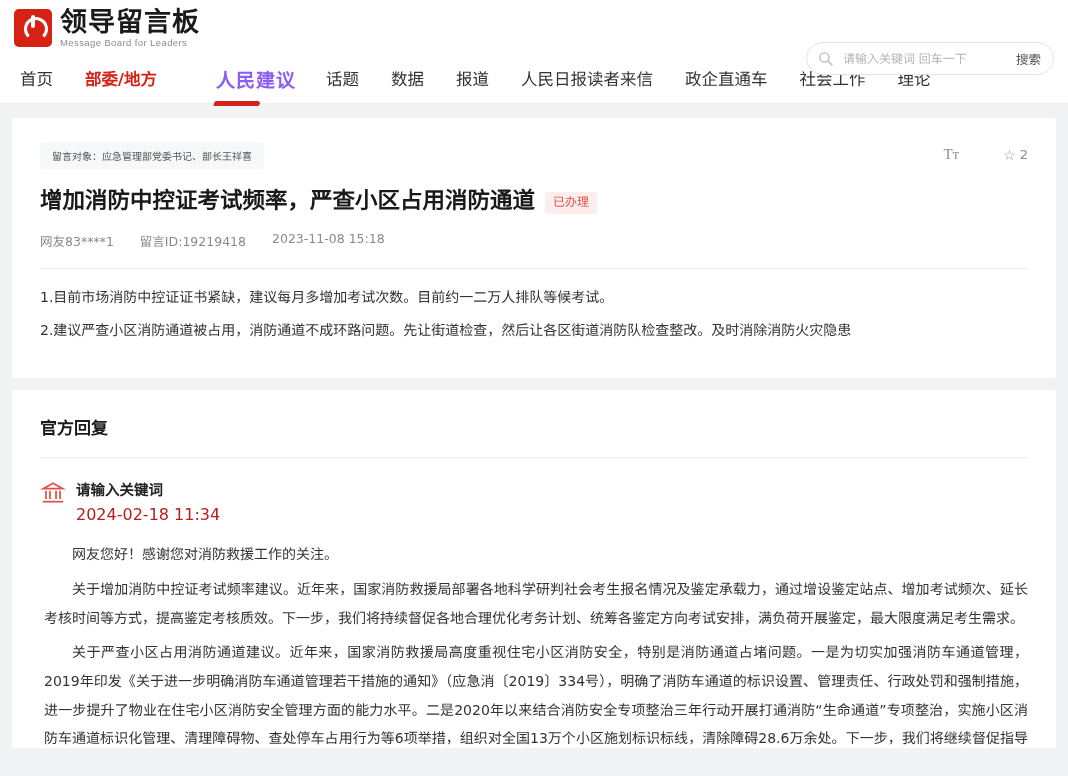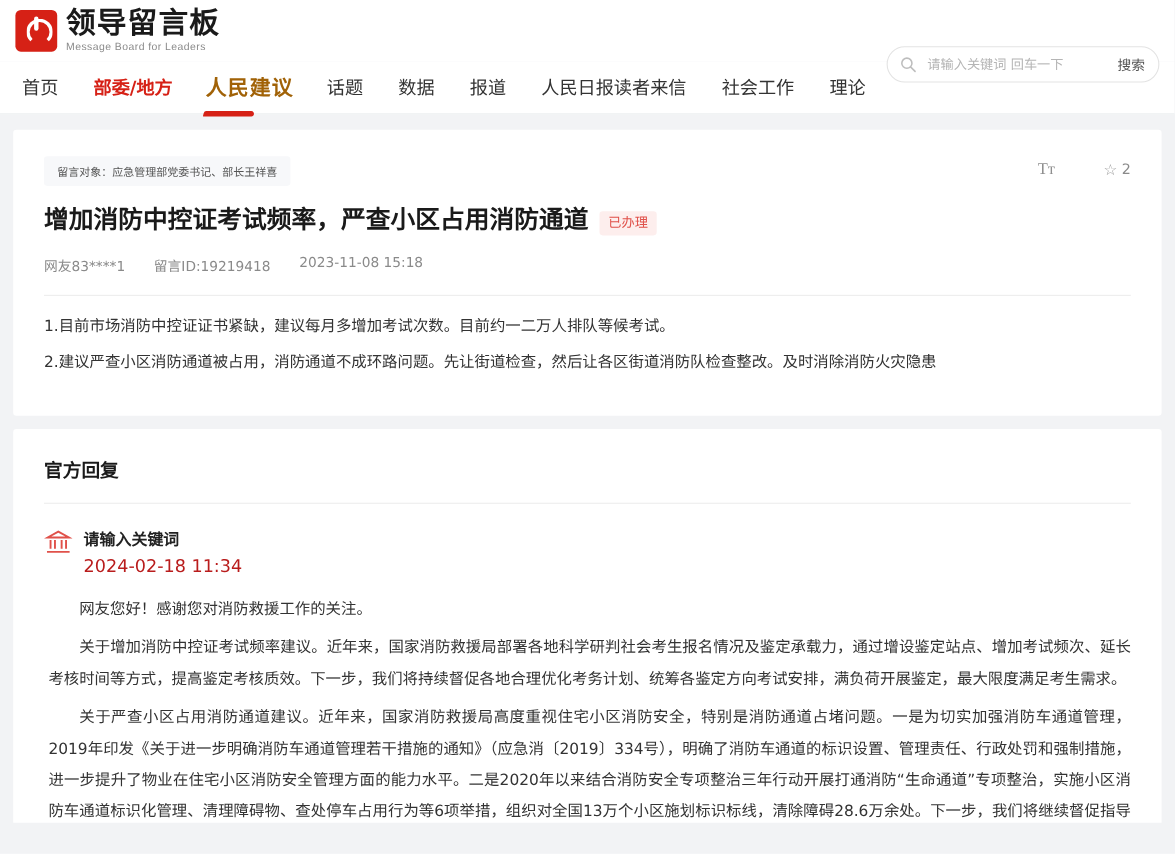--- a/index.html
+++ b/index.html
@@ -121,24 +121,25 @@
   }
   .nav-item:first-child { padding-left: 6px; }
   .nav-item.active { color: #d62116; font-weight: bold; }
   .nav-item.brandimg {
     padding: 0 14px;
     display: flex; align-items: center;
   }
   .brand-suggest {
     font-size: 19px;
     font-weight: bold;
-    color: #a16207;
+    color: #8b5cf6;
     font-family: "DejaVu Serif", serif;
     letter-spacing: 1px;
     position: relative;
+    margin-left: 29px;
   }
   .brand-suggest::after{
     content:"";
     position:absolute;
     left: -2px; bottom: -3px;
     width: 46px; height: 5px;
     background: #d62116;
     border-radius: 3px 6px 3px 2px;
     transform: skewX(-16deg);
   }
@@ -282,20 +283,21 @@
   <nav class="nav">
     <div class="nav-item">首页</div>
     <div class="nav-item active">部委/地方</div>
     <div class="nav-item brandimg">
       <span class="brand-suggest">人民建议</span>
     </div>
     <div class="nav-item">话题</div>
     <div class="nav-item">数据</div>
     <div class="nav-item">报道</div>
     <div class="nav-item">人民日报读者来信</div>
+    <div class="nav-item">政企直通车</div>
     <div class="nav-item">社会工作</div>
     <div class="nav-item">理论</div>
   </nav>
 
   <div class="content">
 
     <div class="card">
       <div class="target-line">留言对象：应急管理部党委书记、部长王祥喜</div>
 
       <div class="tool-row">

